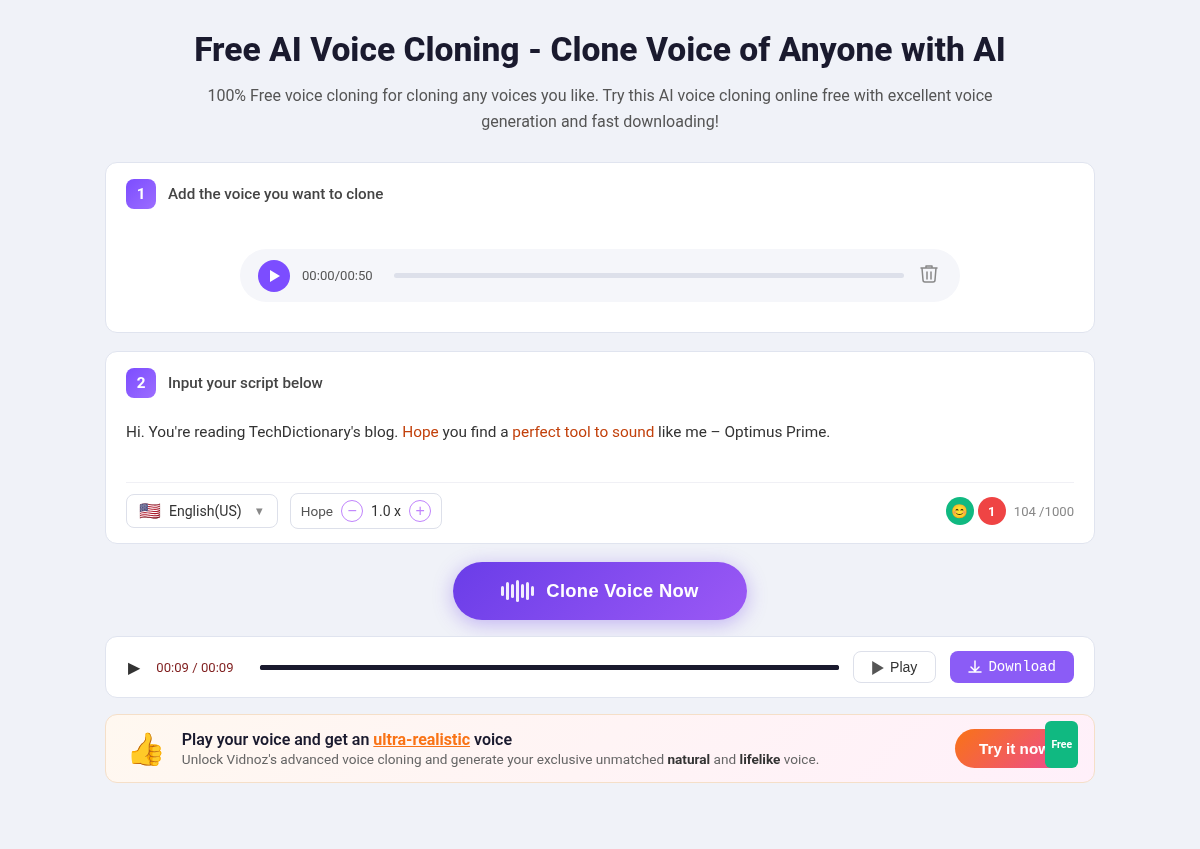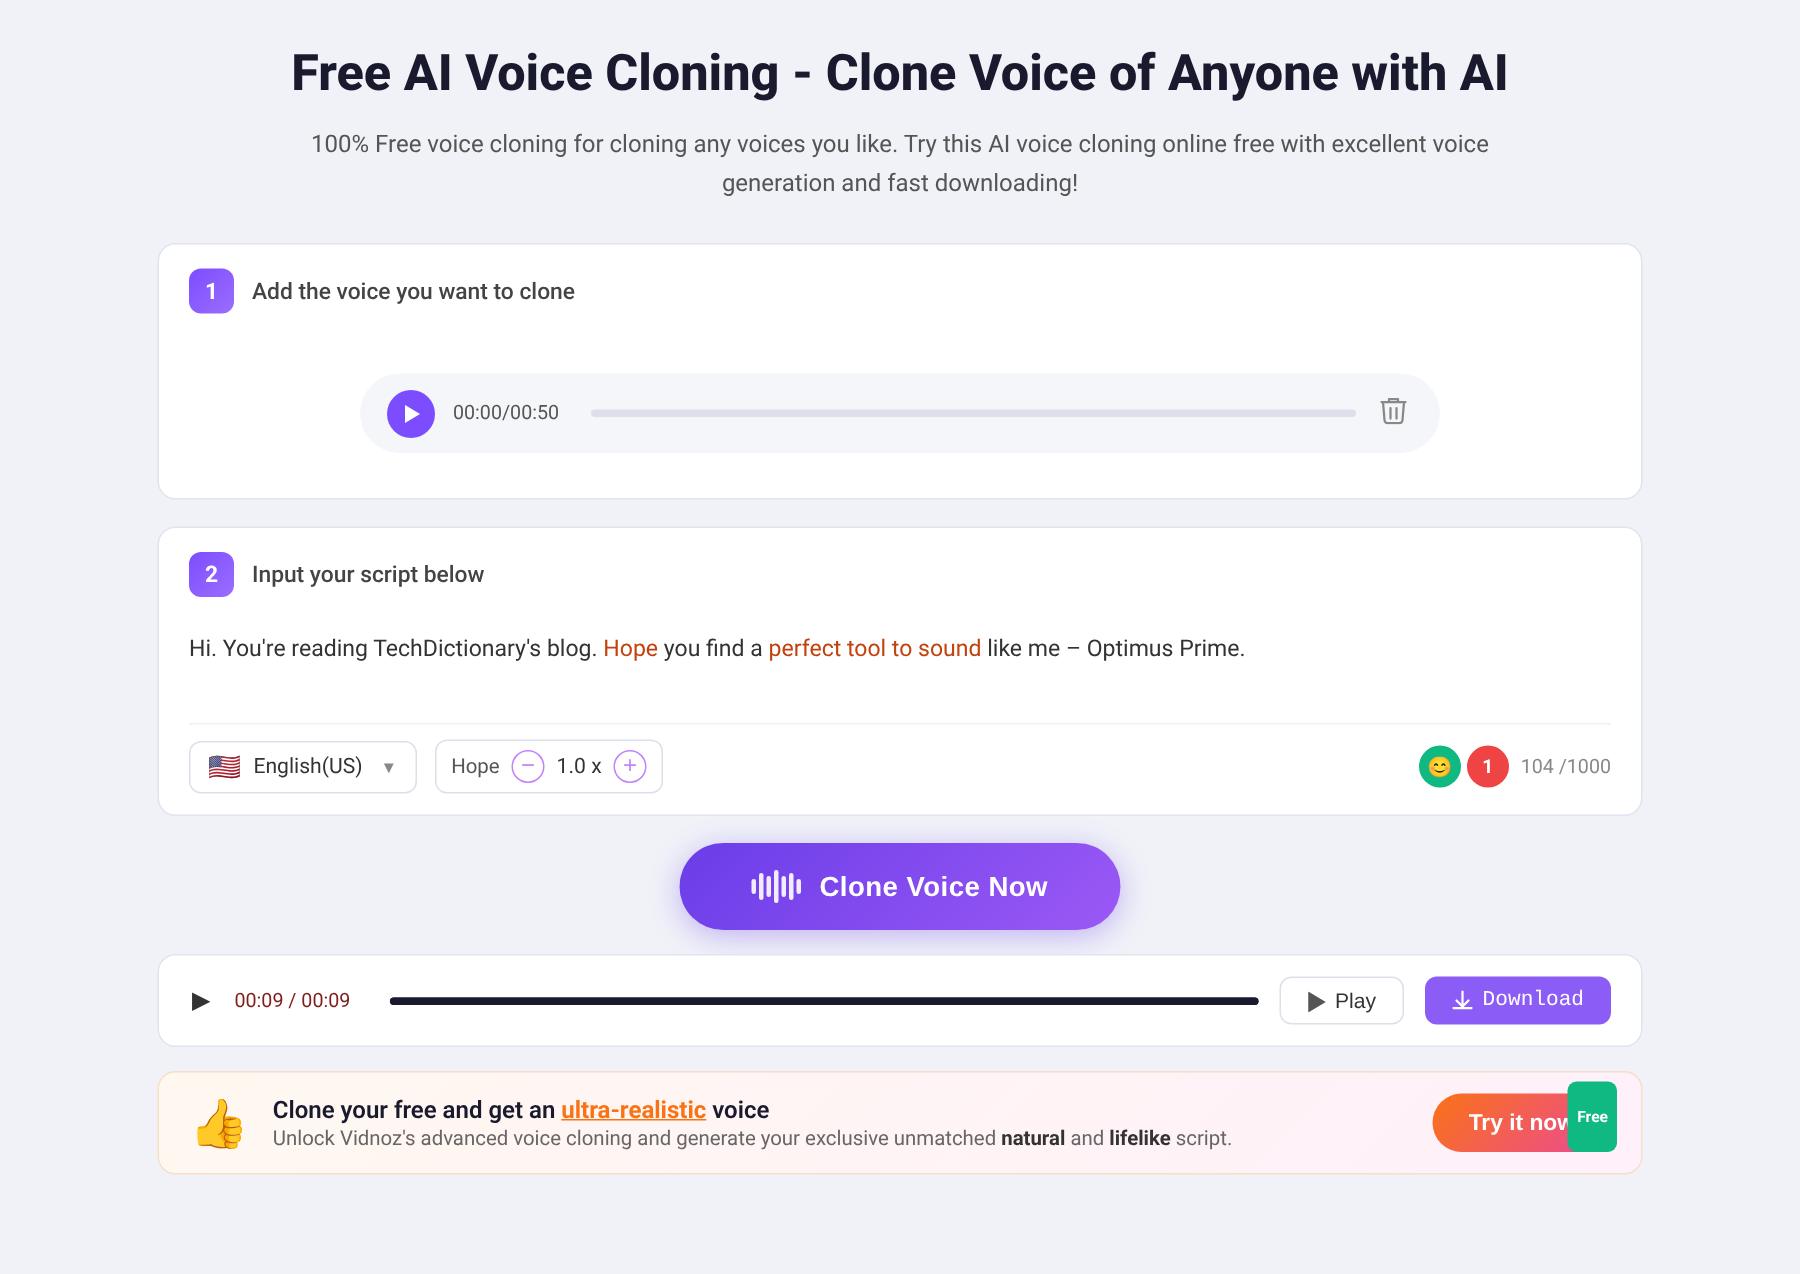--- a/index.html
+++ b/index.html
@@ -492,23 +492,23 @@
       <path d="M7 1v8M3 7l4 4 4-4M1 12h12" stroke="#fff" stroke-width="1.5" stroke-linecap="round" stroke-linejoin="round"></path>
     </svg>
     <span>Download</span>
   </button>
 </div>
 
 <div class="promo-banner">
   <div class="banner-icon-area">👍</div>
   <div class="banner-text-area">
     <div class="banner-headline">
-      <span>Clone your free and get an </span><span class="highlight">ultra-realistic</span><span> voice</span>
+      <span>Play your voice and get an </span><span class="highlight">ultra-realistic</span><span> voice</span>
     </div>
     <div class="banner-sub">
-      <span>Unlock Vidnoz's advanced voice cloning and generate your exclusive unmatched </span><strong>natural</strong><span> and </span><strong>lifelike</strong><span> script.</span>
+      <span>Unlock Vidnoz's advanced voice cloning and generate your exclusive unmatched </span><strong>natural</strong><span> and </span><strong>lifelike</strong><span> voice.</span>
     </div>
   </div>
   <div class="try-btn-wrapper">
     <button class="try-btn">Try it now</button>
     <span class="free-badge">Free</span>
   </div>
 </div>
 
 </body></html>

